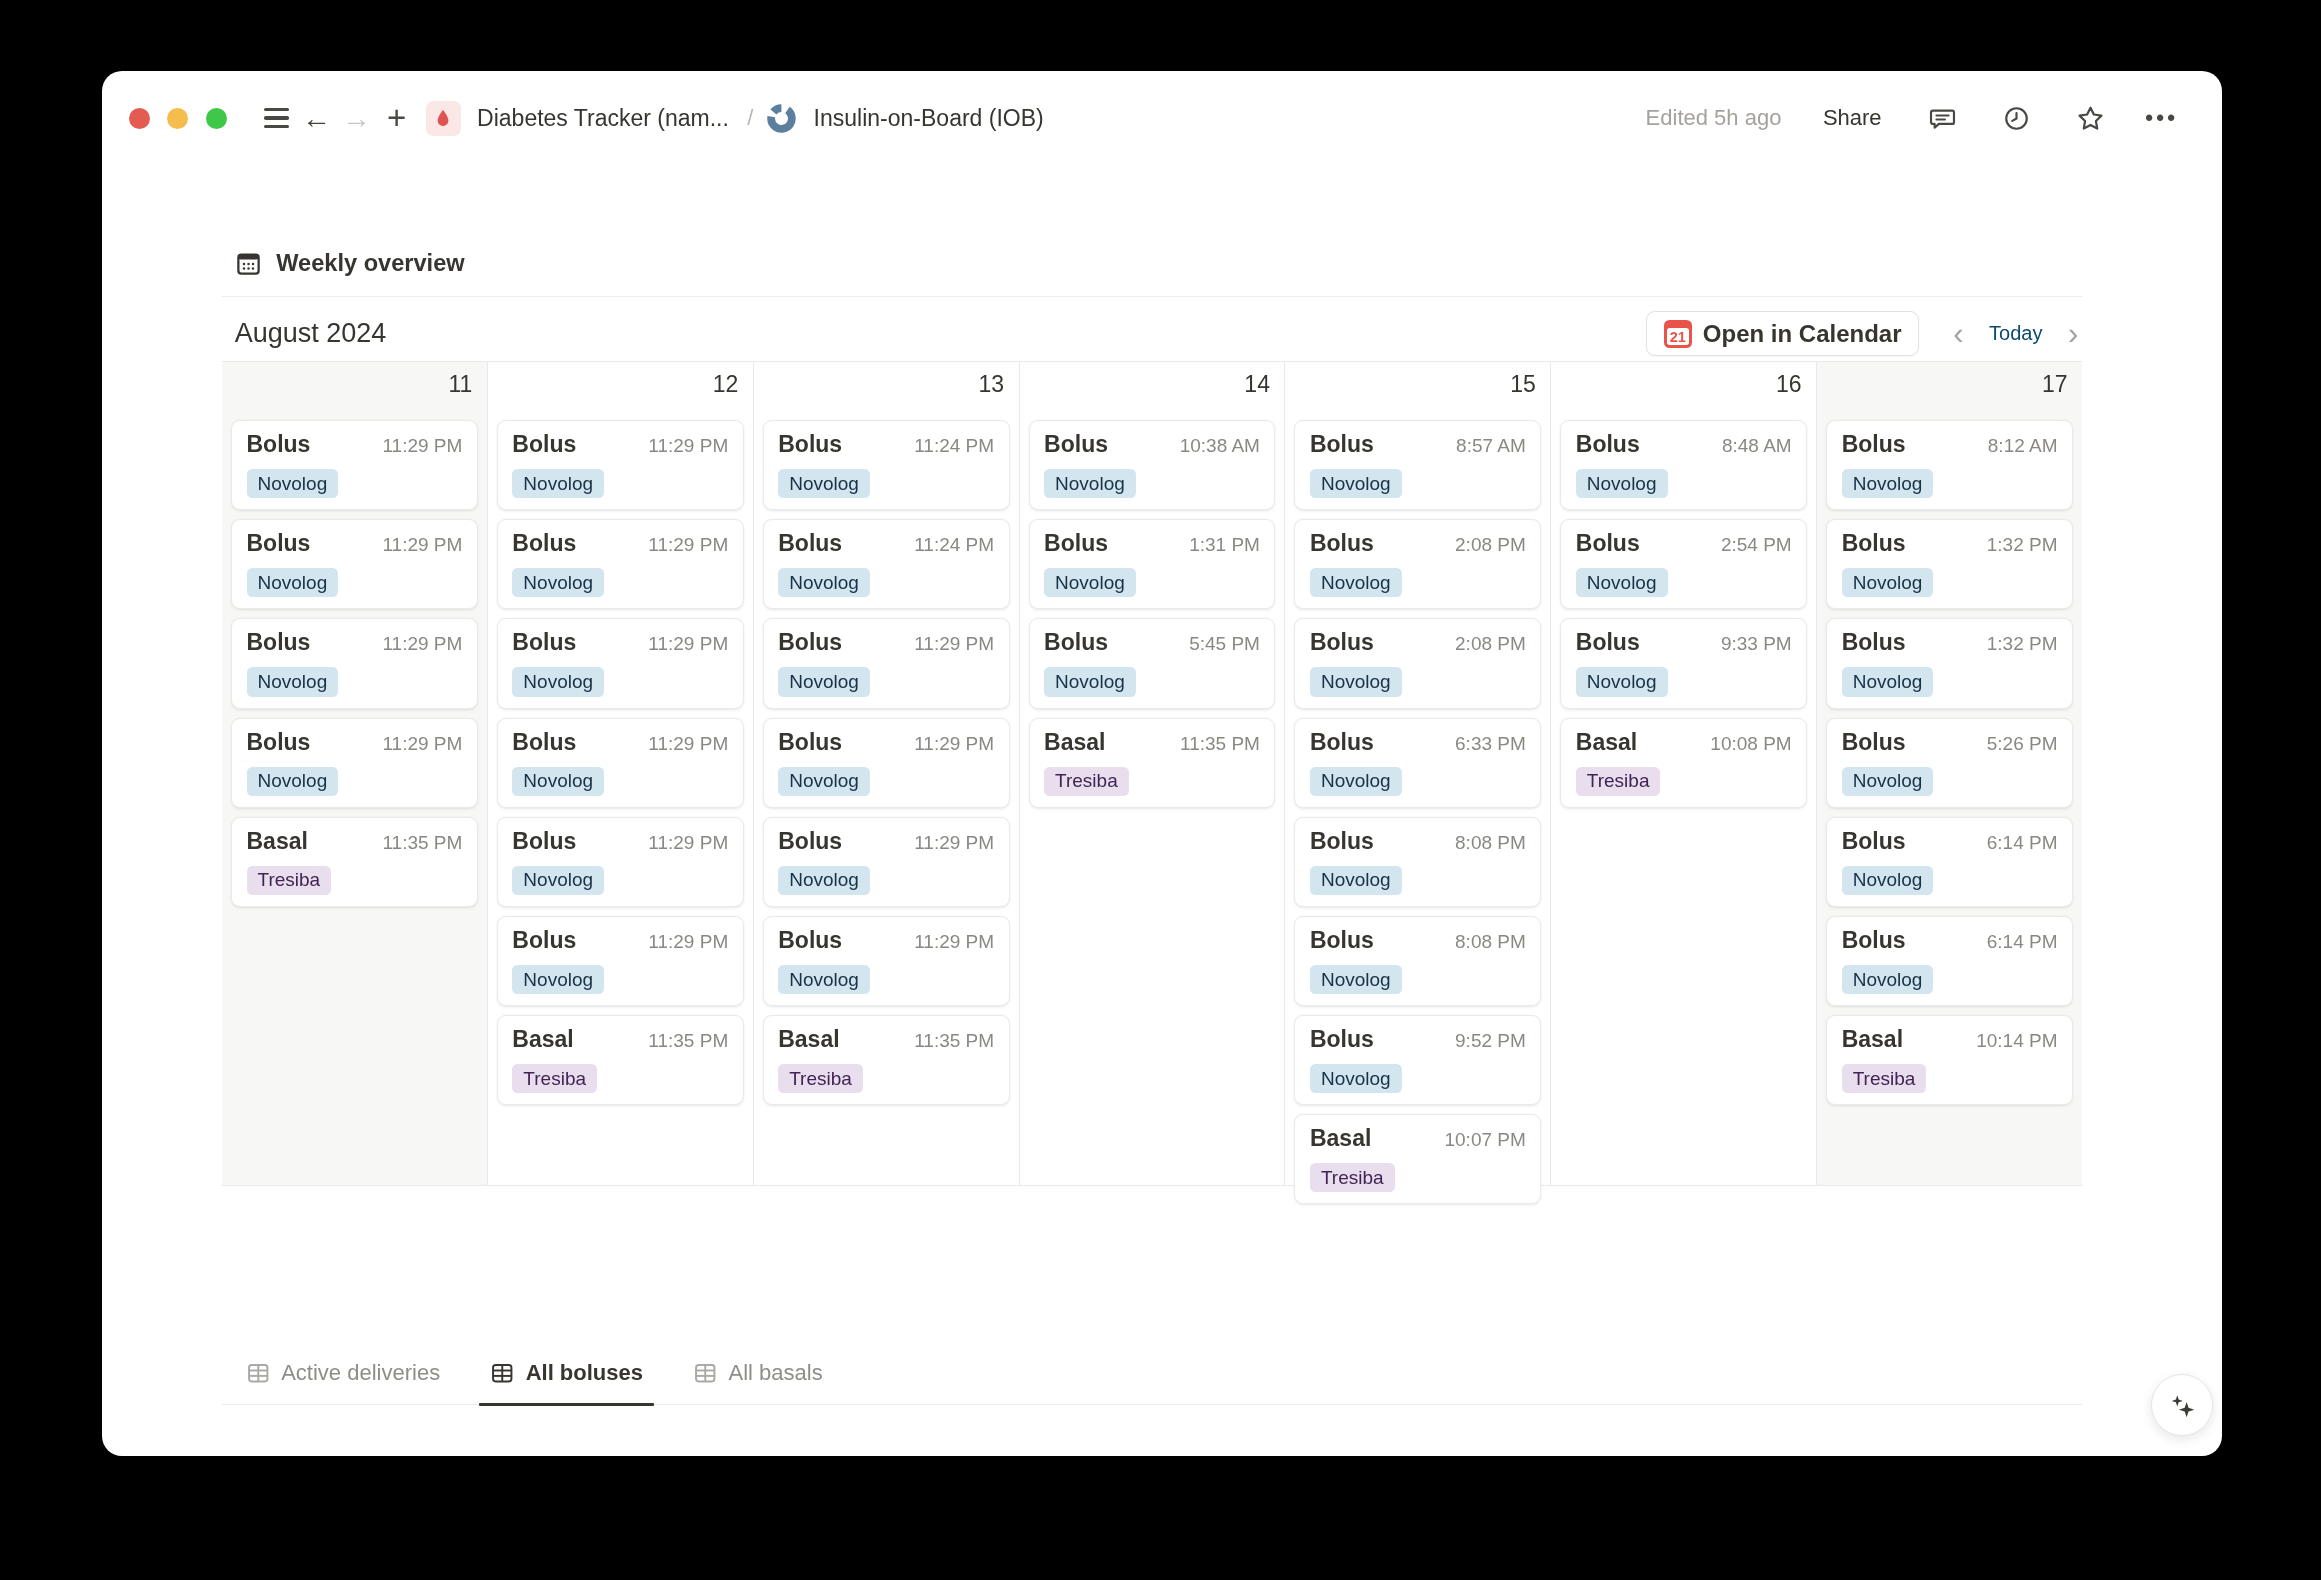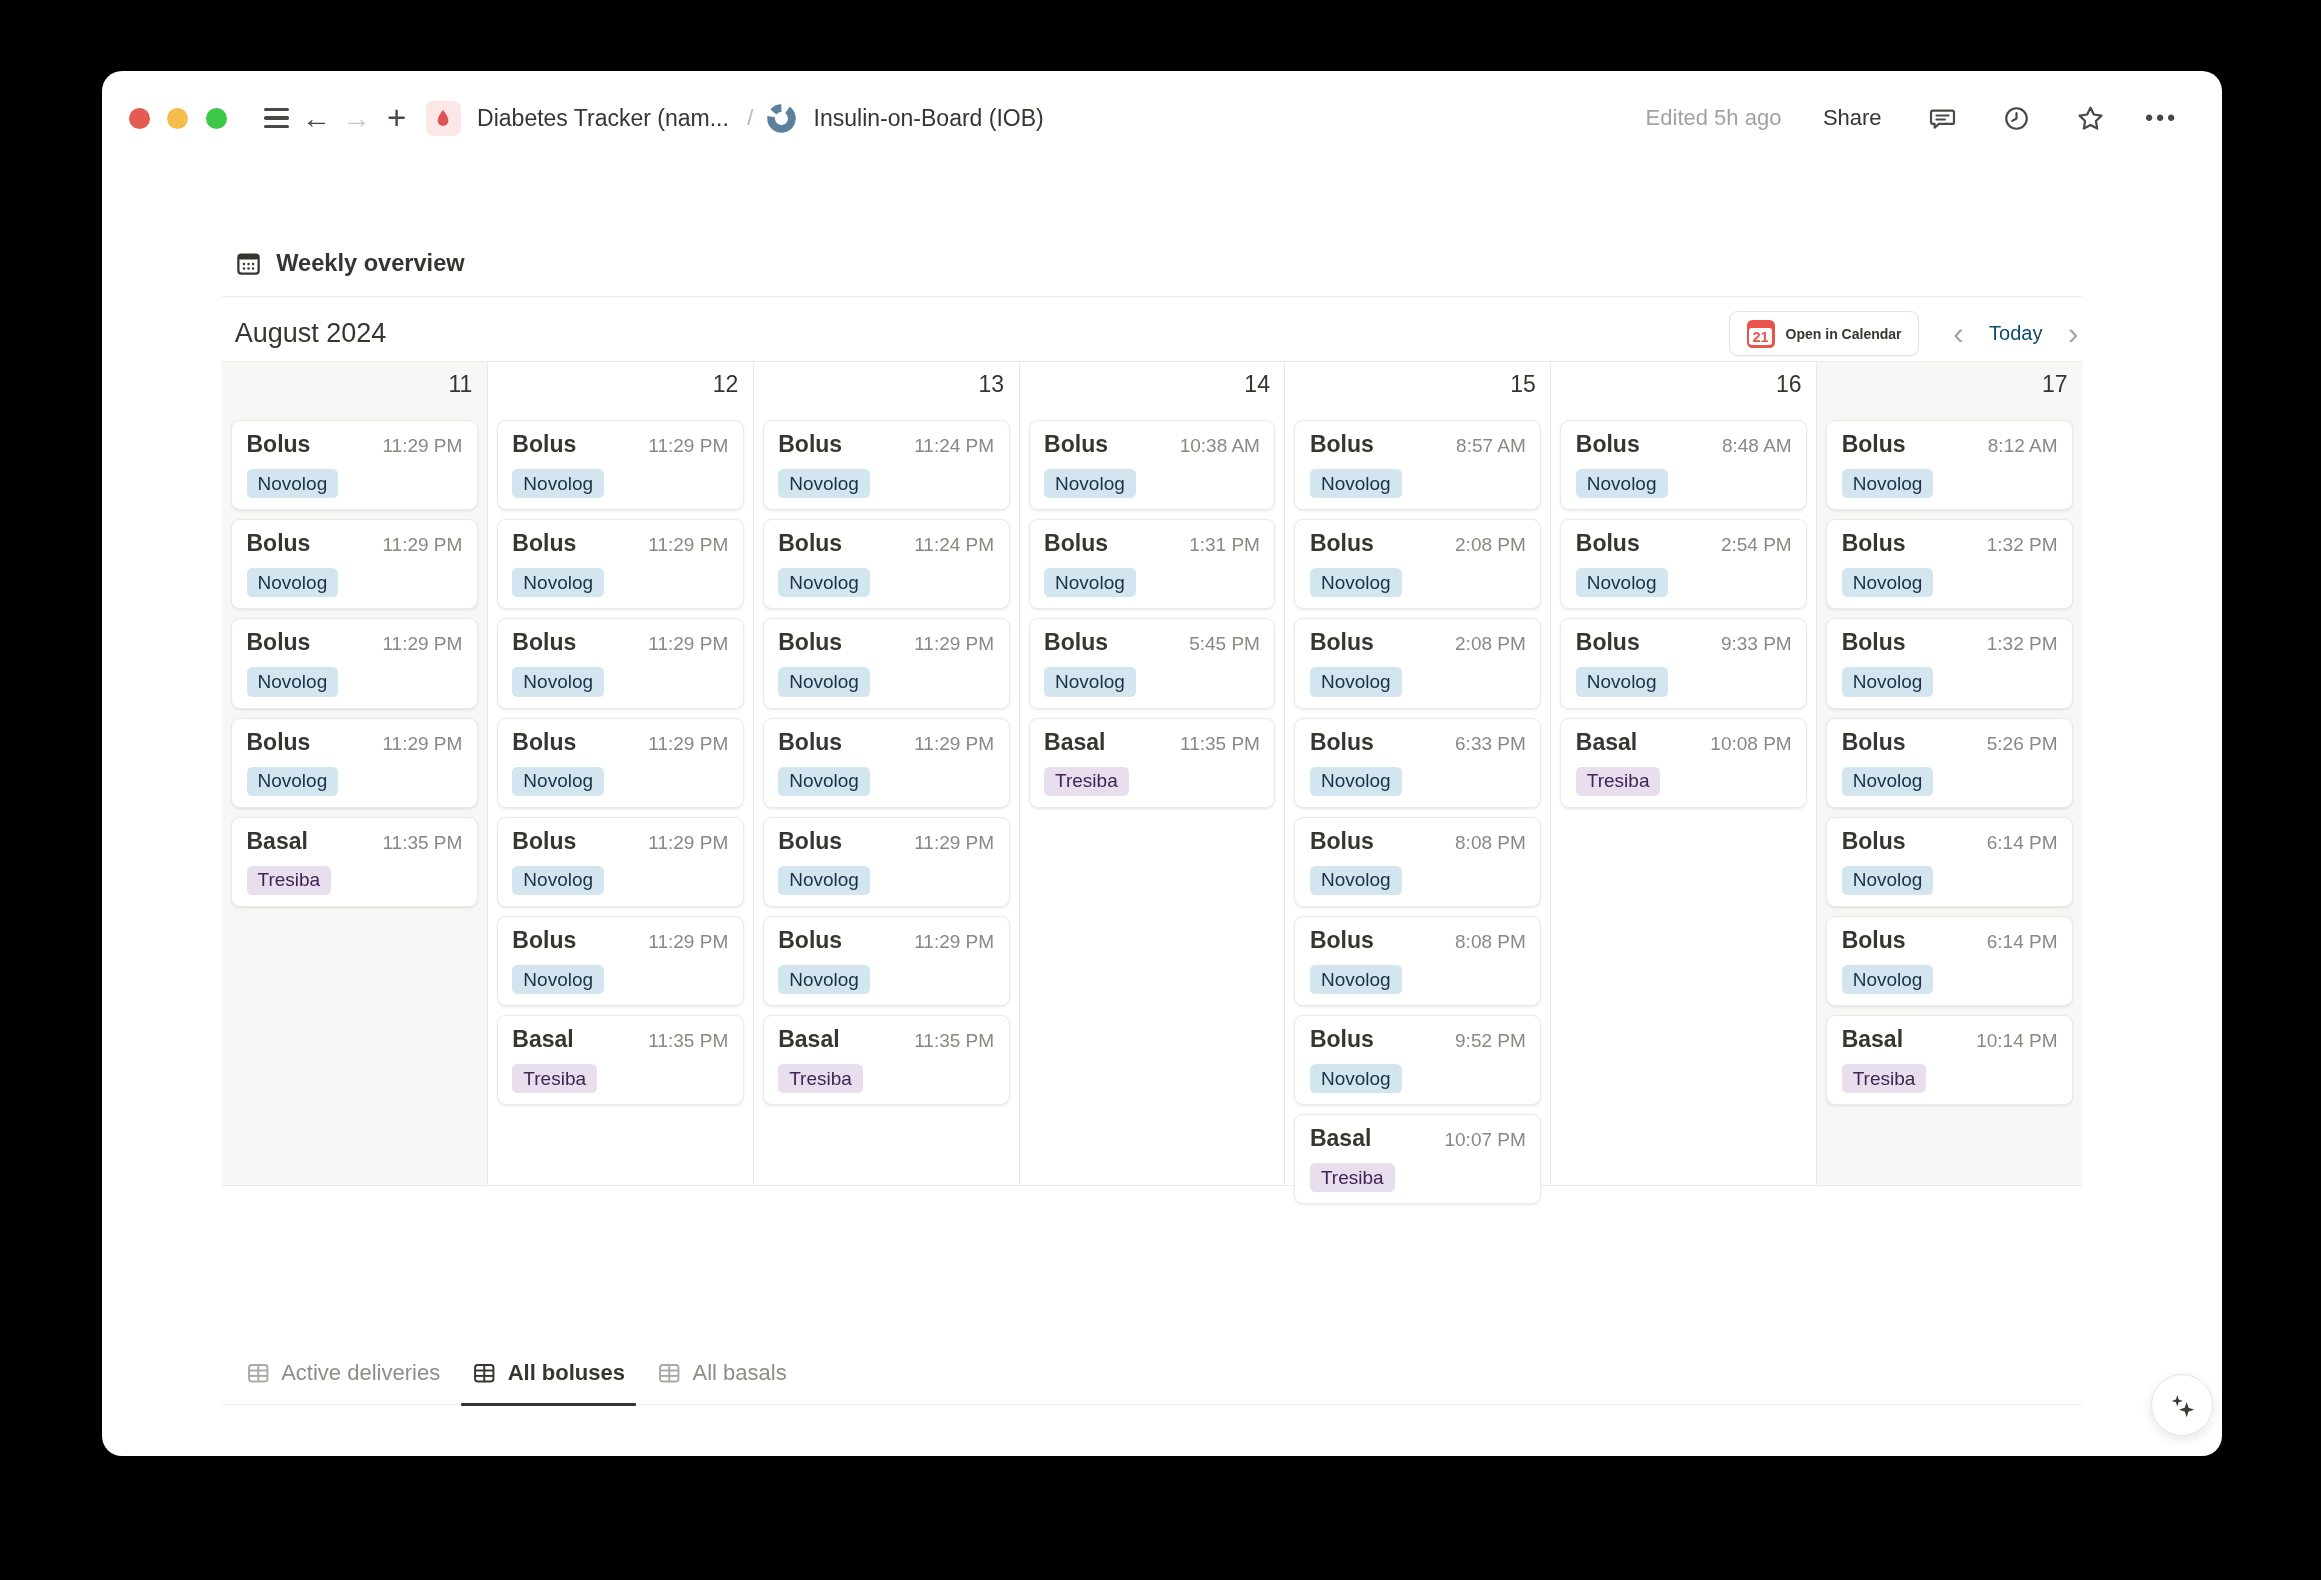--- a/index.html
+++ b/index.html
@@ -32,21 +32,21 @@
   
   .content{padding:0 140px 0 120px;}
   .view-title-row{margin-top:91px;height:33px;display:flex;align-items:center;gap:14.5px;padding-left:12.7px;}
   .view-title{font-size:23.6px;font-weight:700;color:#37352f;}
   .title-divider{margin-top:16.4px;height:0.9px;background:#ededeb;}
   .month-row{margin-top:14.5px;height:44px;display:flex;align-items:center;padding-left:12.7px;}
   .month-label{font-size:27px;font-weight:400;color:#37352f;}
   .month-right{margin-left:auto;display:flex;align-items:center;gap:18px;}
   .open-cal-btn{display:flex;align-items:center;gap:11px;height:43px;padding:0 16.4px;border:0.9px solid #e3e2df;
     border-radius:9px;background:#fff;box-shadow:0 0.9px 1.8px rgba(15,15,15,.04);cursor:pointer;}
-  .open-cal-btn .label{font-size:14px;font-weight:600;color:#37352f;white-space:nowrap;}
+  .open-cal-btn .label{font-size:24px;font-weight:600;color:#37352f;white-space:nowrap;}
   .cal21{width:28px;height:28px;border-radius:5.5px;background:#e8544a;position:relative;}
   .cal21::before{content:"";position:absolute;left:2.7px;right:2.7px;bottom:2.7px;top:8.2px;background:#fff;border-radius:2.7px;}
   .cal21 .d{position:absolute;left:0;right:0;top:9px;text-align:center;font-size:14.5px;font-weight:700;color:#e8544a;z-index:1;}
   .week-nav{display:flex;align-items:center;gap:22px;margin-left:12.7px;}
   .chev{font-size:31px;color:#a5a29d;line-height:1;padding:0 3.6px;}
   .today-label{font-size:20px;color:#0c4a6e;}
 
   
   .dow-row{margin-top:23.6px;height:33px;display:flex;}
   .dow-cell{flex:1;text-align:center;font-size:20px;color:#9b9a97;line-height:33px;}
@@ -57,21 +57,21 @@
   .date-num{position:absolute;top:9px;right:14.5px;font-size:23px;color:#37352f;}
   .event-card{background:#fff;border:0.9px solid #ebeae8;border-radius:9px;padding:9px 14.5px 11px;margin-bottom:9px;
     box-shadow:0 0.9px 1.8px rgba(15,15,15,.05),0 1.8px 3.6px rgba(15,15,15,.04);cursor:pointer;}
   .event-row{display:flex;justify-content:space-between;align-items:baseline;line-height:29px;}
   .event-title{font-size:23px;font-weight:700;color:#37352f;}
   .event-time{font-size:19px;color:#8a8883;white-space:nowrap;margin-left:7.3px;}
   .event-tags{margin-top:9px;}
   .tag-pill{display:inline-block;font-size:19px;line-height:25.5px;padding:1.8px 11px;border-radius:5.5px;white-space:nowrap;}
 
   
-  .tabs-row{margin-top:159px;display:flex;gap:10px;padding-left:12.7px;border-bottom:0.9px solid #ededeb;}
+  .tabs-row{margin-top:159px;display:flex;gap:28px;padding-left:12.7px;border-bottom:0.9px solid #ededeb;}
   .tab{position:relative;display:flex;align-items:center;gap:11px;padding:14.5px 11px 18px;font-size:22px;color:#8f8d88;cursor:pointer;}
   .tab svg{opacity:.75;}
   .tab.active{color:#37352f;font-weight:600;}
   .tab.active svg{opacity:1;}
   .tab.active::after{content:"";position:absolute;left:0;right:0;bottom:-2.7px;height:3.6px;background:#37352f;border-radius:0.9px;}
 
   .sparkle-btn{position:absolute;right:9px;bottom:20px;width:60px;height:60px;border-radius:50%;background:#fff;
     border:0.9px solid #e6e5e2;box-shadow:0 3.6px 11px rgba(15,15,15,.1);display:flex;align-items:center;justify-content:center;cursor:pointer;}
 </style>
 </head>

